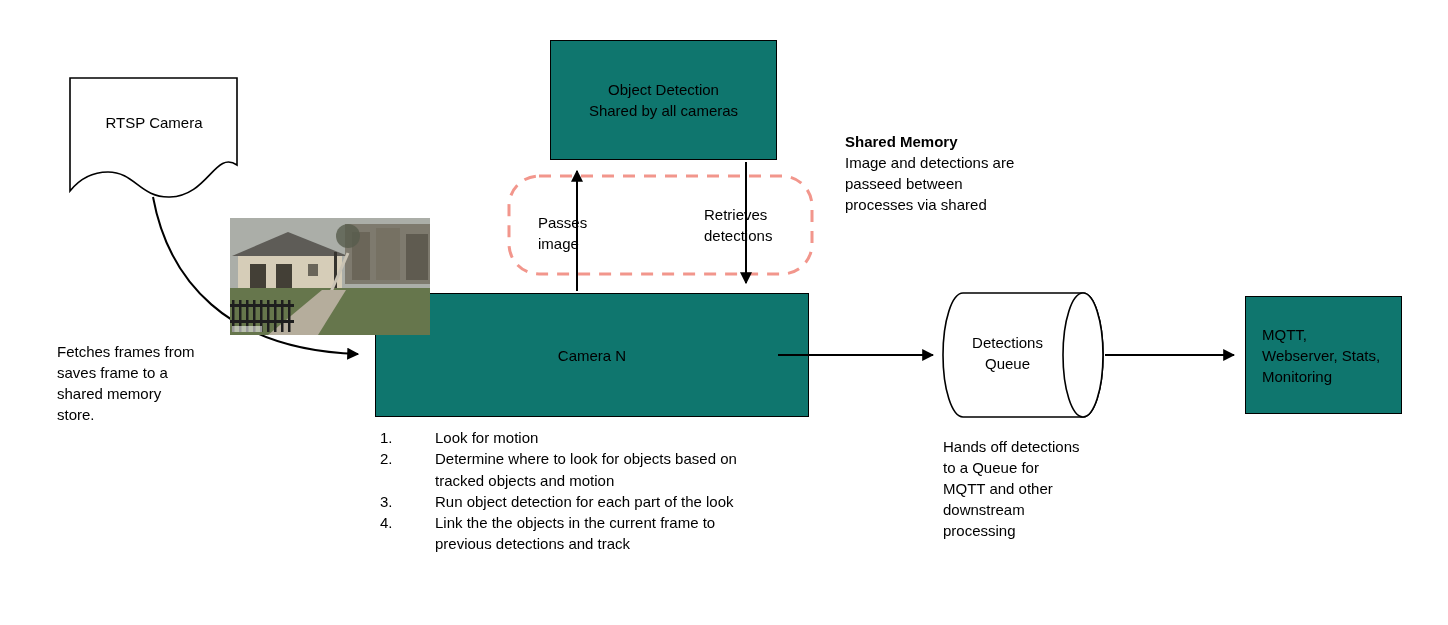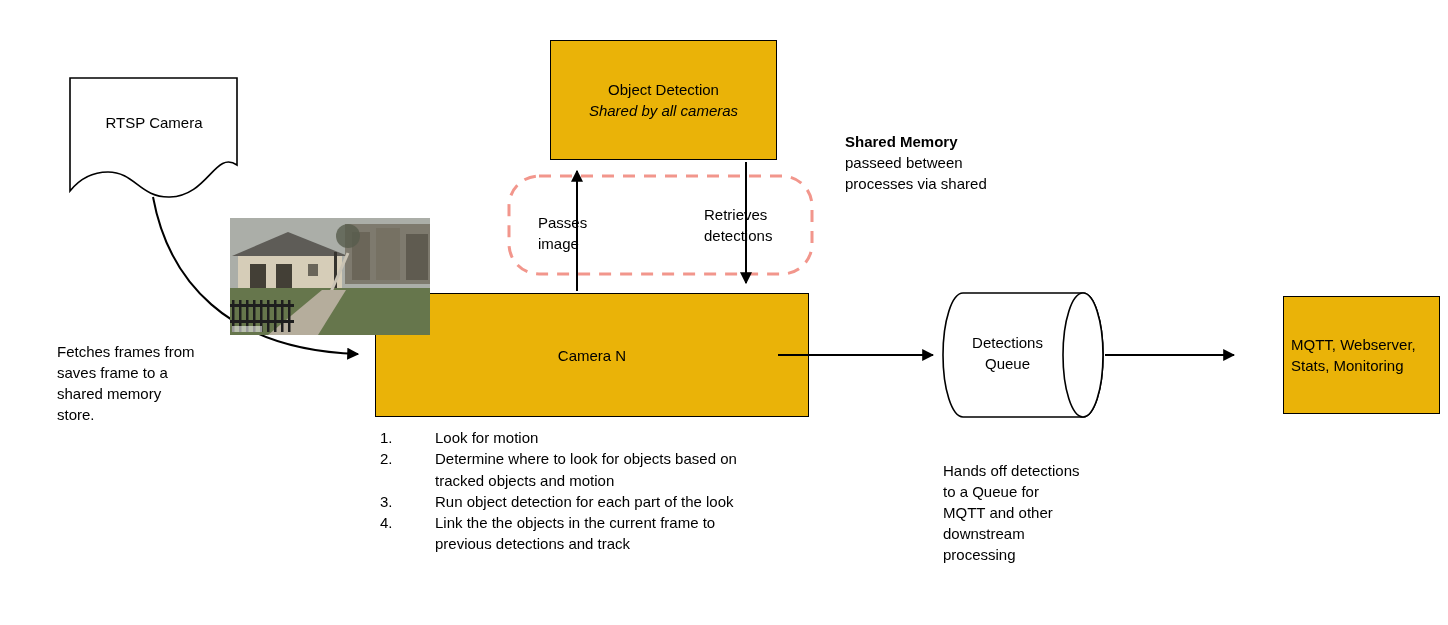--- a/index.html
+++ b/index.html
@@ -2,40 +2,40 @@
 <html><head>
 <meta charset="utf-8">
 <style>
   * { margin:0; padding:0; box-sizing:border-box; }
   html,body { background:#fff; }
   body { font-family:"Liberation Sans", sans-serif; color:#000; }
   #canvas { position:relative; width:1448px; height:625px; background:#fff; overflow:hidden; font-size:15px; }
 
   #shapes { position:absolute; left:0; top:0; z-index:2; pointer-events:none; }
 
-  .node { position:absolute; background:#eab308; border:1.6px solid #000;
+  .node { position:absolute; background:#0f766e; border:1.6px solid #000;
           display:flex; flex-direction:column; align-items:center; justify-content:center;
           text-align:center; z-index:1; line-height:1.4; }
-  .node.outputs { align-items:flex-start; text-align:left; padding:6px 7px; justify-content:center;margin-left:38px; }
+  .node.outputs { align-items:flex-start; text-align:left; padding:6px 16px; justify-content:center; }
 
   .label { position:absolute; z-index:4; line-height:1.4; }
   .center { text-align:center; }
   .bold { font-weight:bold; }
-  .italic { font-style:italic; }
+  .italic { }
 
   .photo { position:absolute; left:230px; top:218px; width:200px; height:117px; z-index:3; }
 
   #steps { position:absolute; left:380px; top:427px; width:372px; z-index:4; }
   .step-row { display:flex; line-height:1.42; }
   .step-num { width:55px; flex:0 0 55px; }
   .step-text { width:312px; }
 
   #shared-memory { position:absolute; left:845px; top:131px; width:215px; z-index:4; line-height:1.4; }
   #fetches { position:absolute; left:45px; top:341px; width:180px; z-index:4; line-height:1.4;margin-left:12px; }
-  #hands-off { position:absolute; left:943px; top:460px; width:180px; z-index:4; line-height:1.4; }
+  #hands-off { position:absolute; left:943px; top:436px; width:180px; z-index:4; line-height:1.4; }
 </style>
 </head>
 <body>
 
 <div id="canvas">
 
   <svg id="shapes" width="1448" height="625" viewBox="0 0 1448 625">
     <defs>
       <marker id="arrow" viewBox="0 0 10 10" refX="9" refY="5" markerWidth="6" markerHeight="6" orient="auto">
         <path d="M0,0 L10,5 L0,10 z" fill="#000"></path>
@@ -108,20 +108,21 @@
       <rect x="2" y="108" width="30" height="6" fill="#ffffff" opacity="0.55"></rect>
     </svg>
   </div>
 
   <div class="label" style="left:538px; top:212px; width:62px;">Passes image</div>
 
   <div class="label" style="left:704px; top:204px; width:85px;">Retrieves detections</div>
 
   <div id="shared-memory">
     <div class="bold">Shared Memory</div>
+    <div>Image and detections are</div>
     <div>passeed between</div>
     <div>processes via shared</div>
   </div>
 
   <div id="fetches">
     <div>Fetches frames from</div>
     <div>saves frame to a</div>
     <div>shared memory</div>
     <div>store.</div>
   </div>

